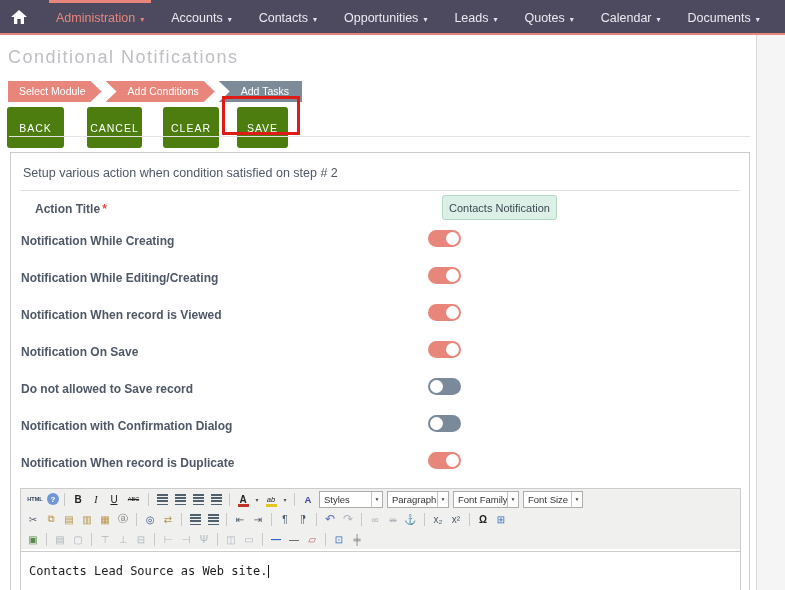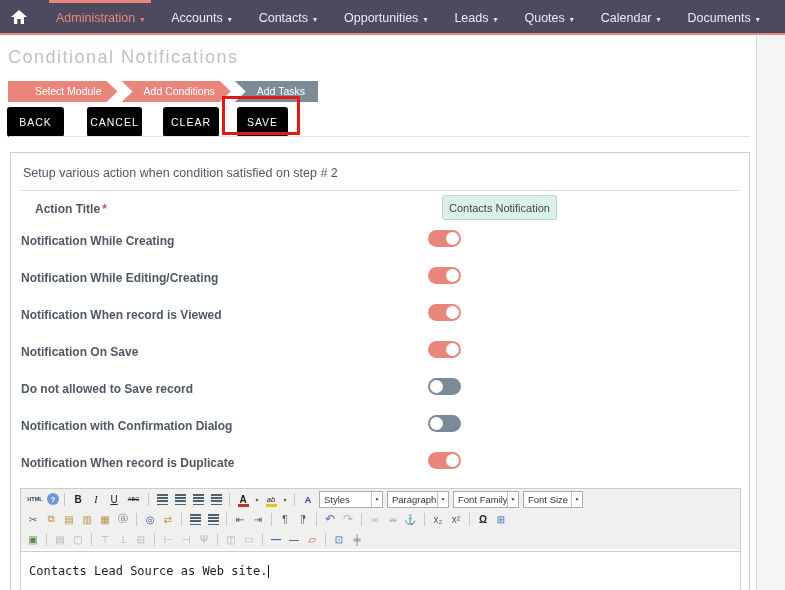--- a/index.html
+++ b/index.html
@@ -18,30 +18,30 @@
 
   
   .scroll-strip{position:absolute;left:756px;top:35px;width:29px;height:555px;
     background:#f5f5f5;border-left:1px solid #d9d9d9;}
 
   
   .page-title{position:absolute;left:8px;top:47px;font-size:18px;font-weight:400;
     letter-spacing:1.5px;color:#bfbfc4;}
   .wizard{position:absolute;left:8px;top:81px;display:flex;gap:4px;}
   .step{height:21px;line-height:21px;font-size:10.5px;color:#fff;background:#e8867c;cursor:pointer;}
-  .step:first-child{padding:0 16px 0 27px;
+  .step:first-child{padding:0 16px 0 11px;
     clip-path:polygon(0 0,calc(100% - 11px) 0,100% 50%,calc(100% - 11px) 100%,0 100%);}
   .step:nth-child(2){padding:0 16px 0 22px;
     clip-path:polygon(0 0,calc(100% - 11px) 0,100% 50%,calc(100% - 11px) 100%,0 100%,11px 50%);}
   .step:last-child{padding:0 13px 0 22px;
     clip-path:polygon(0 0,100% 0,100% 100%,0 100%,11px 50%);}
   .step.current{background:#7d8b99;}
 
   .actions{position:absolute;left:0;top:107px;width:760px;height:24px;}
-  .btn{position:absolute;top:0;height:30px;border:none;border-radius:3px;background:#000000;
+  .btn{position:absolute;top:0;height:41px;border:none;border-radius:3px;background:#4d7c0f;
     color:#fff;font-size:10.5px;letter-spacing:1px;font-family:inherit;cursor:pointer;}
   .btn:nth-child(1){left:7px;width:57px;}
   .btn:nth-child(2){left:87px;width:55px;}
   .btn:nth-child(3){left:163px;width:56px;}
   .btn:nth-child(4){left:237px;width:51px;}
   .save-highlight{position:absolute;left:222px;top:96px;width:78px;height:39px;
     border:3px solid #de1b17;z-index:5;}
   .hr-line{position:absolute;left:9px;top:136px;width:741px;height:1px;background:#e3e3e3;}
 
   

